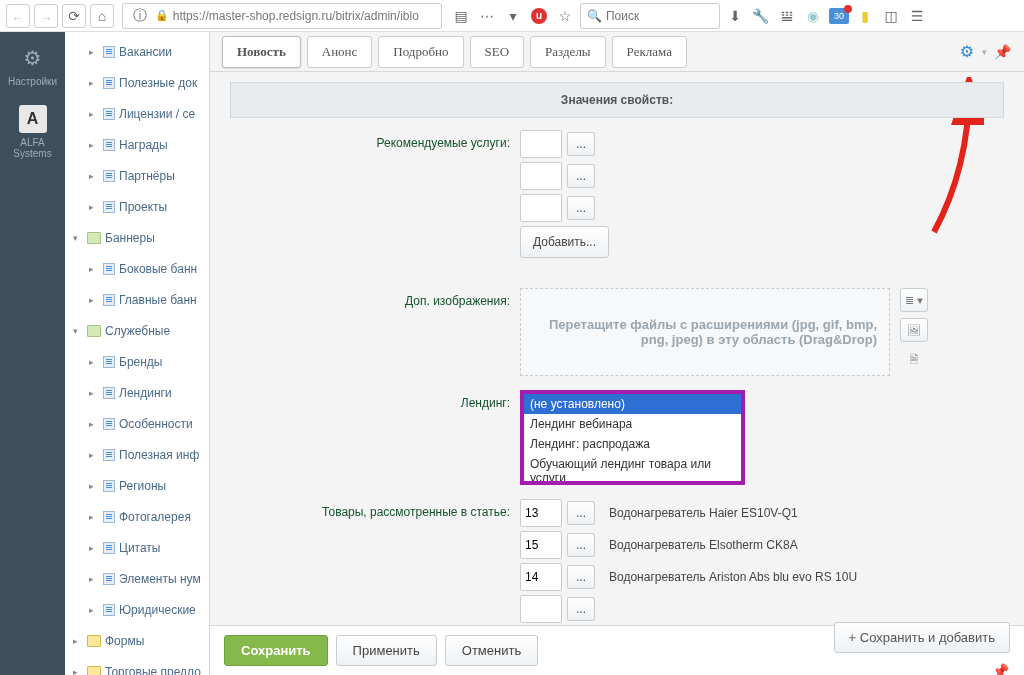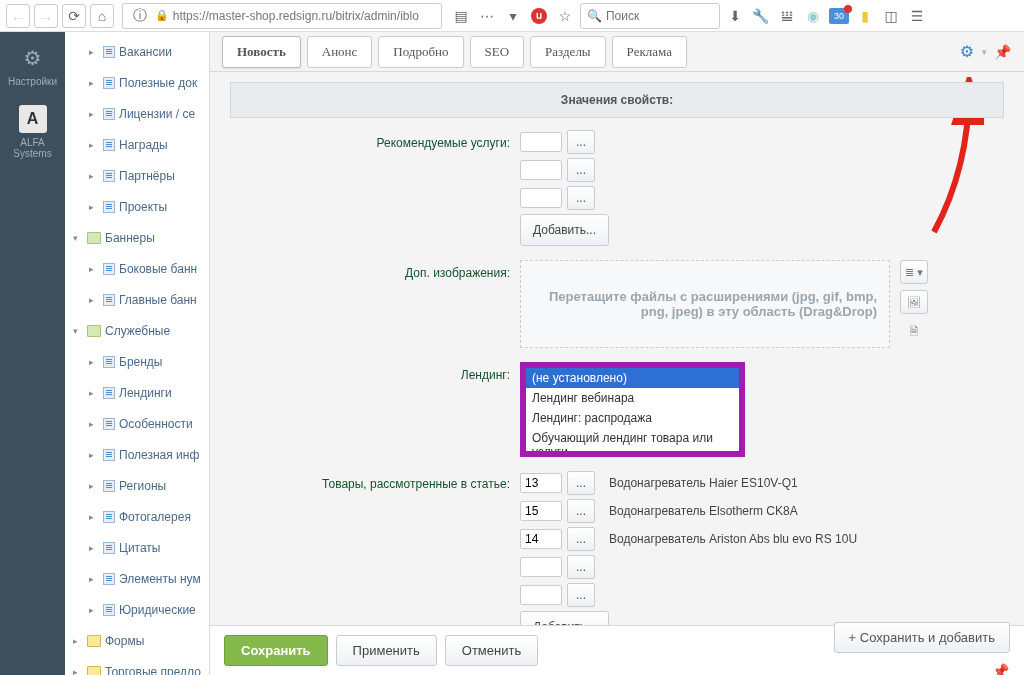--- a/index.html
+++ b/index.html
@@ -43,31 +43,31 @@
 .tabs-right { margin-left: auto; display: flex; gap: 8px; align-items: center; }
 .gear-ico { color: #2e87d4; font-size: 16px; cursor: pointer; }
 .pin-ico { color: #999; font-size: 14px; cursor: pointer; }
 .drop-arr { color: #aaa; font-size: 9px; }
 
 .form-area { flex: 1; overflow: auto; padding: 10px 20px; position: relative; }
 .section-hdr { background: #e8ecef; padding: 10px; text-align: center; font-weight: bold; color: #555; border: 1px solid #d4d8db; margin-bottom: 12px; }
 .field-row { display: flex; margin-bottom: 6px; align-items: flex-start; }
 .field-label { width: 290px; text-align: right; padding-right: 10px; padding-top: 6px; color: #14532d; }
 .field-ctrl { flex: 1; }
-.inp { width: 42px; height: 20px; border: 1px solid #c5cdd3; border-radius: 2px; padding: 0 4px; font-size: 12px; }
+.inp { width: 42px; height: 28px; border: 1px solid #c5cdd3; border-radius: 2px; padding: 0 4px; font-size: 12px; }
 .dots-btn { width: 28px; height: 24px; border: 1px solid #c5cdd3; background: linear-gradient(#fff,#eef1f4); border-radius: 2px; cursor: pointer; font-size: 12px; color:#555; margin-left:3px; }
 .add-btn { height: 32px; padding: 0 12px; border: 1px solid #c5cdd3; background: linear-gradient(#fff,#eef1f4); border-radius: 3px; cursor: pointer; font-size: 12px; color:#444; }
 .item-line { display: flex; align-items: center; margin-bottom: 4px; gap: 2px; }
 .item-text { margin-left: 12px; color: #444; }
 
 .dropzone { border: 1px dashed #c5cdd3; background: #f6f8fa; padding: 28px 12px; text-align: right; color: #9aa6b0; font-weight: bold; font-size: 13px; width: 370px; }
 .dz-tools { display: flex; flex-direction: column; gap: 6px; margin-left: 10px; }
 .dz-tool { width: 28px; height: 24px; border:1px solid #c5cdd3; background:linear-gradient(#fff,#eef1f4); border-radius:3px; display:flex; align-items:center; justify-content:center; cursor:pointer; color:#777; font-size:11px; }
 
-.listbox { width: 225px; height: 95px; border: 6px solid #a21caf; background: #fff; overflow-y: scroll; font-size: 12px; }
+.listbox { width: 225px; height: 95px; border: 4px solid #a21caf; background: #fff; overflow-y: scroll; font-size: 12px; }
 .listbox .opt { padding: 3px 6px; cursor: pointer; }
 .listbox .opt.sel { background: #2e6fd4; color: #fff; }
 
 .footer-bar { height: 50px; background: #fff; border-top: 1px solid #d8d8d8; display: flex; align-items: center; padding: 0 14px; gap: 8px; }
 .btn { padding: 7px 16px; border-radius: 3px; border: 1px solid #c5cdd3; background: linear-gradient(#fff,#eef1f4); cursor: pointer; font-size: 13px; color: #444; }
 .btn.primary { background: #86b94b; border-color: #6fa039; color: #fff; font-weight: bold; }
 .footer-right { margin-left: auto; display: flex; align-items: flex-end; gap: 10px; flex-direction: column; }
 .btn-add-save { padding: 7px 14px; border:1px solid #c5cdd3; background:linear-gradient(#fff,#eef1f4); border-radius:3px; cursor:pointer; color:#555; font-size:13px; }
 .btn-add-save::before { content:'+ '; color:#888; font-weight:bold; }
 
@@ -268,21 +268,21 @@
               <button class="dots-btn">...</button>
             </div>
           <div class="item-line">
               <input class="inp" style="">
               <button class="dots-btn">...</button>
             </div>
           <button class="add-btn">Добавить...</button>
         </div>
       </div>
 
-      <div class="field-row" style="margin-top:14px">
+      <div class="field-row" style="margin-top:30px">
         <div class="field-label">Доп. изображения:</div>
         <div class="field-ctrl" style="display:flex">
           <div class="dropzone">Перетащите файлы с расширениями (jpg, gif, bmp, png, jpeg) в эту область (Drag&amp;Drop)</div>
           <div class="dz-tools">
             <div class="dz-tool">≣ ▾</div>
             <div class="dz-tool">🖼</div>
             <div class="dz-tool" style="border:none;background:none">🗎</div>
           </div>
         </div>
       </div>

